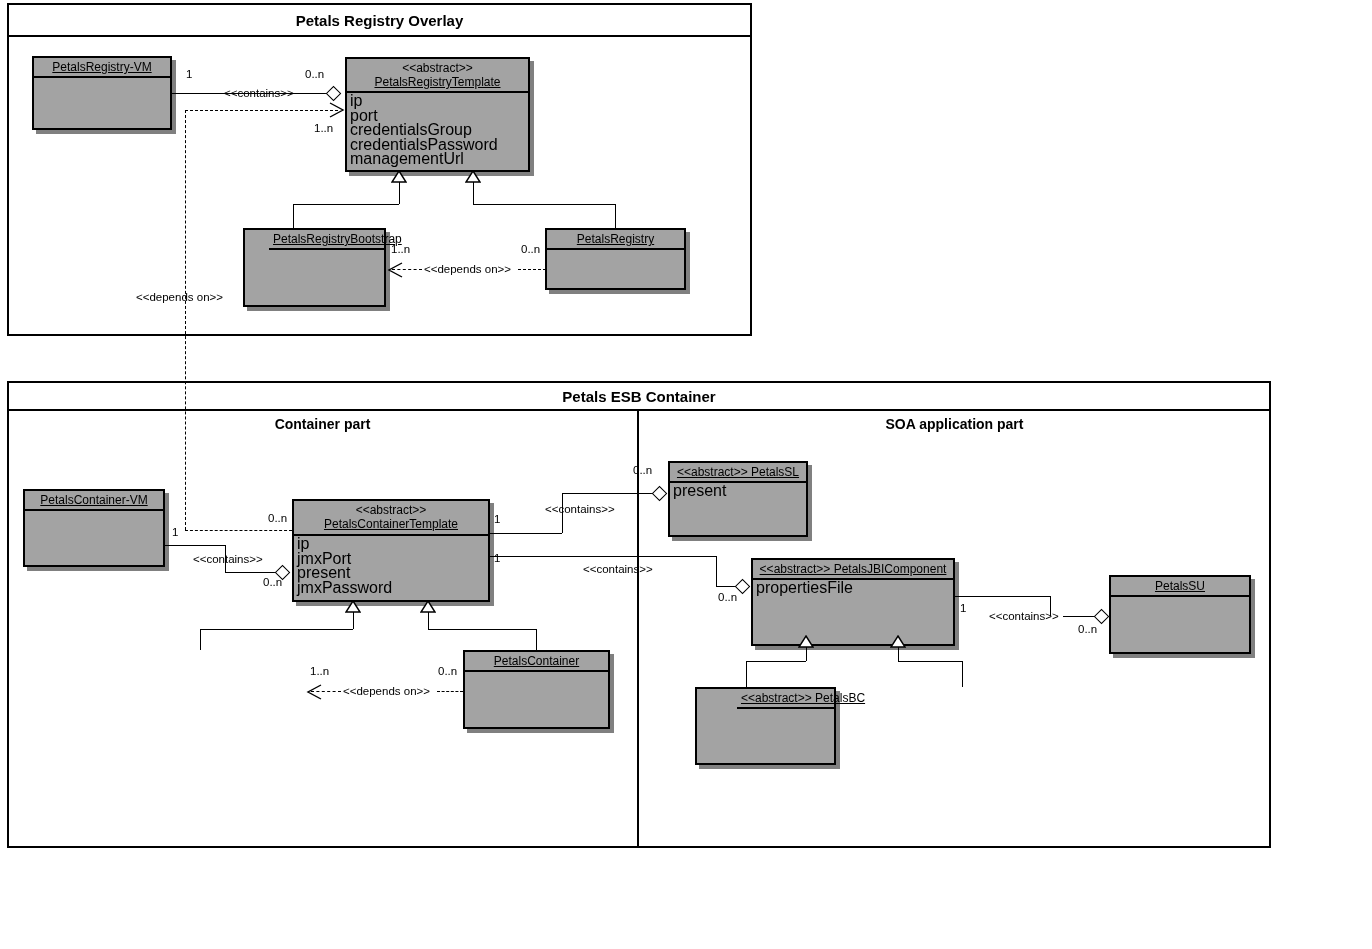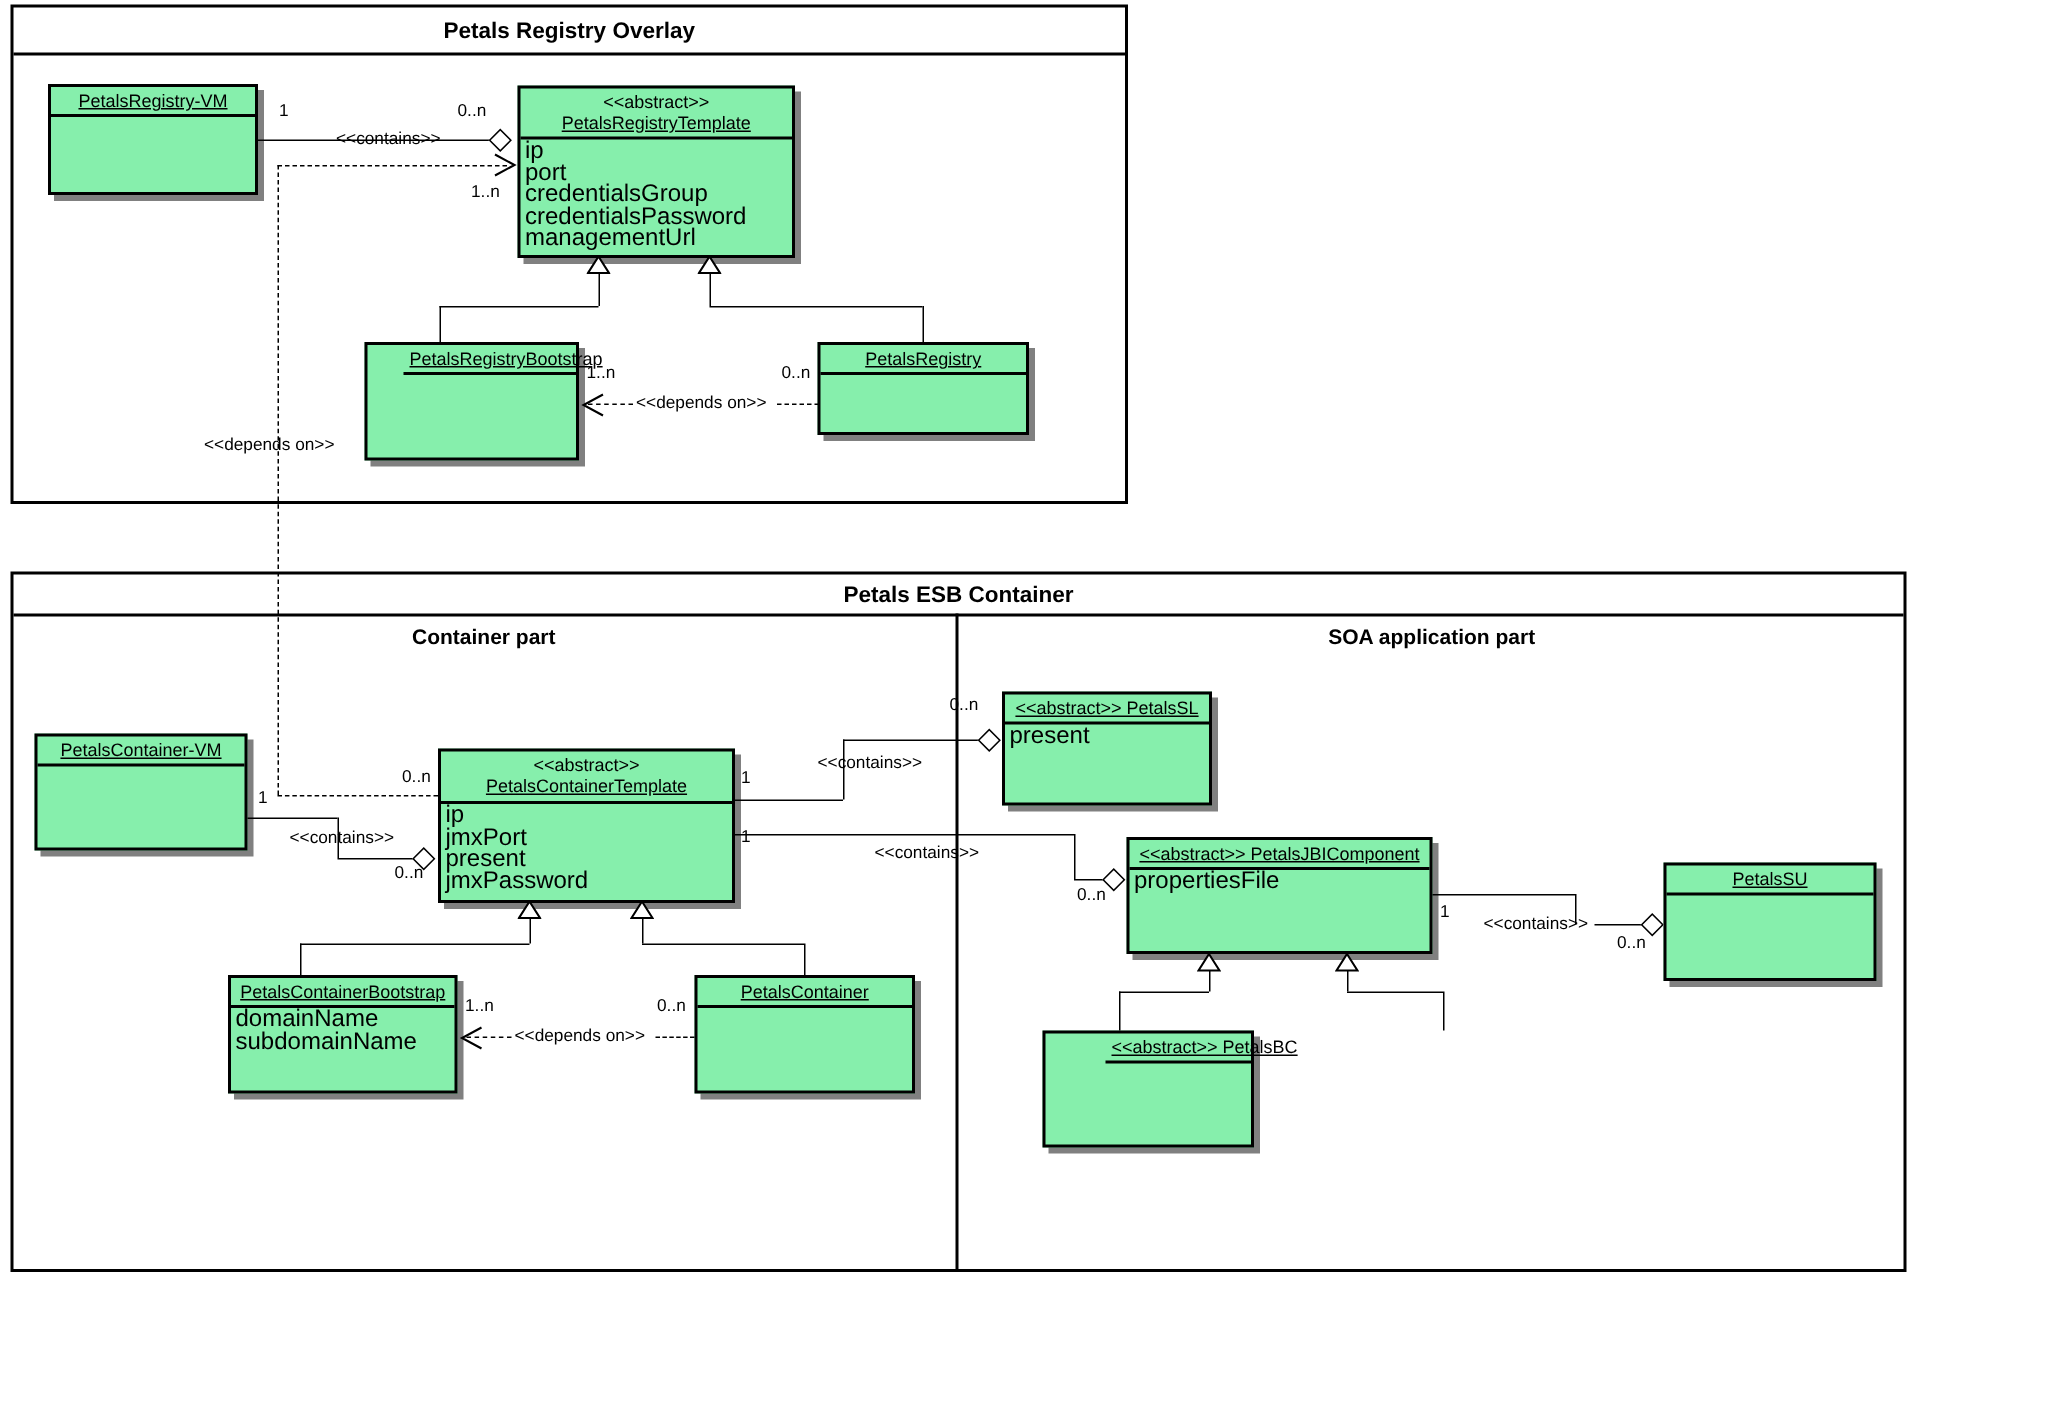--- a/index.html
+++ b/index.html
@@ -13,21 +13,21 @@
      display:flex;align-items:center;justify-content:center;box-sizing:border-box;}
   .pkg-title{font-size:15px;font-weight:bold;color:#000;letter-spacing:0px;}
 
   
   .part-title{position:absolute;font-size:14px;font-weight:bold;color:#000;text-align:center;}
 
   
   .vdivider{position:absolute;width:2px;background:#000;}
 
   
-  .cls{position:absolute;box-sizing:border-box;background:#86efac;border:2px solid #000;
+  .cls{position:absolute;box-sizing:border-box;background:#a3a3a3;border:2px solid #000;
        box-shadow:4px 4px 0 0 #808080;}
   .cls-name{box-sizing:border-box;border-bottom:2px solid #000;padding:2px 4px 3px 4px;
        text-align:center;font-size:12px;color:#000;line-height:14px;white-space:nowrap;}
   .cls-name u{text-decoration:underline;}
   .cls-attrs{box-sizing:border-box;padding:1px 3px;font-size:16px;color:#000;line-height:14.5px;}
   .cls-attrs div{white-space:nowrap;}
   .stereo{display:block;}
 
   
   .ln{position:absolute;background:#000;}
@@ -151,47 +151,38 @@
       <u>PetalsContainerTemplate</u>
     </div>
     <div class="cls-attrs">
       <div>ip</div>
       <div>jmxPort</div>
       <div>present</div>
       <div>jmxPassword</div>
     </div>
   </div>
 
-  <div class="cls" style="left:152px;top:650px;width:153px;height:79px;">
-    <div class="cls-name" style="height:20px;">
-      <u>PetalsContainerBootstrap</u>
-    </div>
-    <div class="cls-attrs">
-      <div>domainName</div>
-      <div>subdomainName</div>
-    </div>
-  </div>
 
   <div class="cls" style="left:463px;top:650px;width:147px;height:79px;">
     <div class="cls-name" style="height:20px;">
       <u>PetalsContainer</u>
     </div>
     <div class="cls-attrs"></div>
   </div>
 
   <div class="cls" style="left:668px;top:461px;width:140px;height:76px;">
     <div class="cls-name" style="height:20px;">
       <u>&lt;&lt;abstract&gt;&gt; PetalsSL</u>
     </div>
     <div class="cls-attrs">
       <div>present</div>
     </div>
   </div>
 
-  <div class="cls" style="left:751px;top:558px;width:204px;height:78px;">
+  <div class="cls" style="left:751px;top:558px;width:204px;height:88px;">
     <div class="cls-name" style="height:20px;">
       <u>&lt;&lt;abstract&gt;&gt; PetalsJBIComponent</u>
     </div>
     <div class="cls-attrs">
       <div>propertiesFile</div>
     </div>
   </div>
 
   <div class="cls" style="left:1109px;top:575px;width:142px;height:79px;">
     <div class="cls-name" style="height:20px;">

